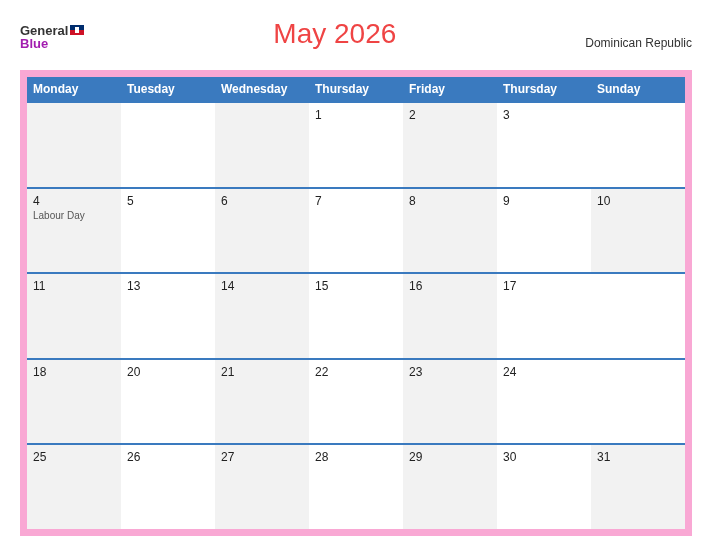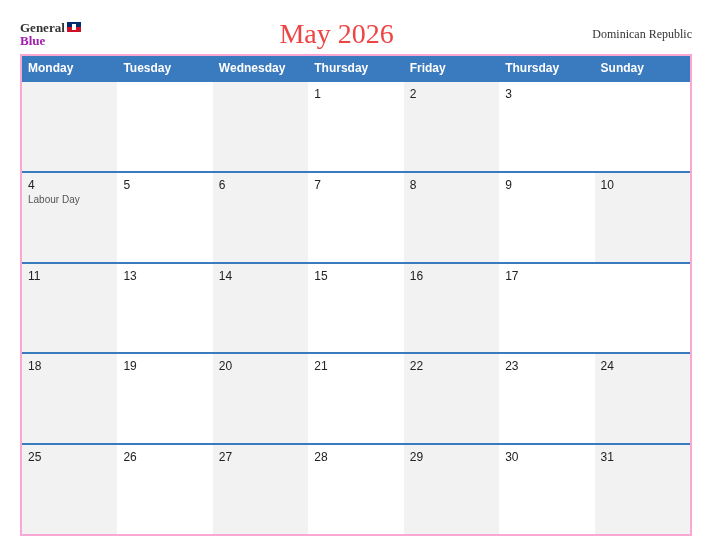--- a/index.html
+++ b/index.html
@@ -12,24 +12,23 @@
     }
     .page {
       width: 712px;
       height: 550px;
       padding: 18px 20px 14px 20px;
       display: flex;
       flex-direction: column;
     }
     .header {
       display: flex;
-      align-items: center;
+      align-items: flex-end;
       justify-content: space-between;
-      margin-bottom: 4px;
-      font-family: Liberation Serif, serif;
+      margin-bottom: 20px;
     }
     .logo {
       display: flex;
       flex-direction: column;
       line-height: 1;
     }
     .logo-general {
       font-size: 13px;
       font-weight: bold;
       color: #333;
@@ -62,21 +61,21 @@
     }
     .country {
       font-size: 12px;
       color: #333;
       text-align: right;
     }
     .calendar {
       flex: 1;
       display: flex;
       flex-direction: column;
-      border: 2px solid #f9a8d4;
+      border: 7px solid #f9a8d4;
     }
     .cal-header {
       display: grid;
       grid-template-columns: repeat(7, 1fr);
       background: #3a7abf;
     }
     .cal-header-cell {
       color: #fff;
       font-size: 12px;
       font-weight: 600;
@@ -218,23 +217,20 @@
         <div class="cal-cell">
           <span class="day-num">17</span>
         </div>
       </div>
 
       <div class="cal-row">
         <div class="cal-cell">
           <span class="day-num">18</span>
         </div>
         <div class="cal-cell">
-          <span class="day-num">19</span>
-        </div>
-        <div class="cal-cell">
           <span class="day-num">20</span>
         </div>
         <div class="cal-cell">
           <span class="day-num">21</span>
         </div>
         <div class="cal-cell">
           <span class="day-num">22</span>
         </div>
         <div class="cal-cell">
           <span class="day-num">23</span>

